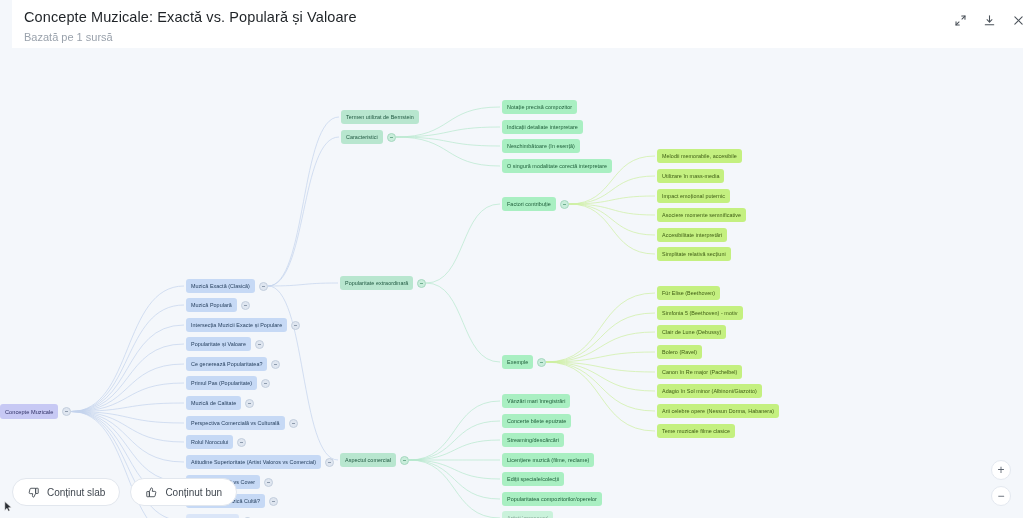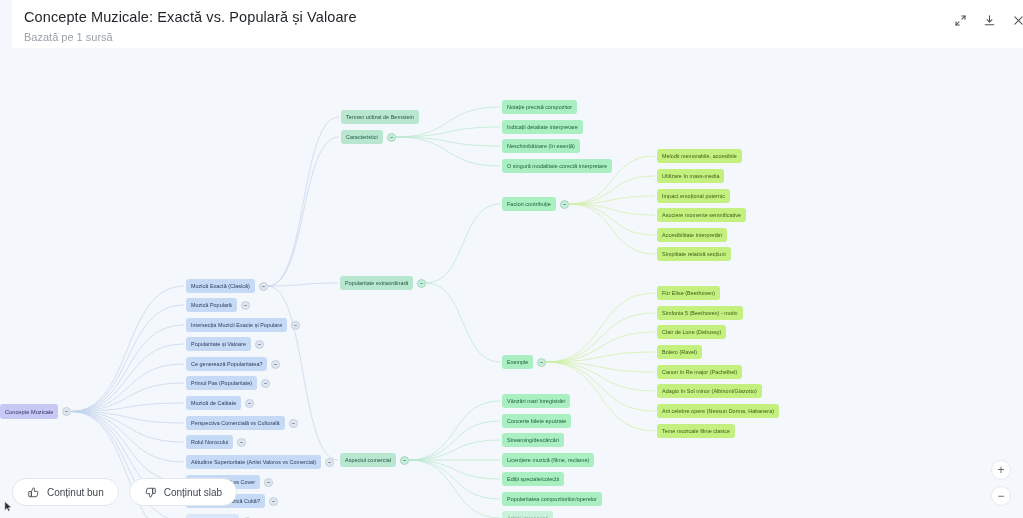--- a/index.html
+++ b/index.html
@@ -348,35 +348,35 @@
         <div class="toggle g" style="left: 400px; top: 407.5px;"></div>
         <div class="toggle g" style="left: 560px; top: 151.5px;"></div>
         <div class="toggle g" style="left: 537px; top: 309.5px;"></div>
       </div>
   </div>
 
   <div class="feedback">
     <button class="fb-btn">
       <span>
         <svg width="13" height="13" viewBox="0 0 16 16" fill="none" stroke="#414850" stroke-width="1.1" stroke-linejoin="round">
-          <path d="M5.4 6.8 L7.6 2.3 c1.2 0 1.9 .7 1.7 1.9 L9 6.6 h3.1 c.9 0 1.4 .7 1.2 1.5 l-1 4.2 c-.1 .6 -.6 .9 -1.2 .9 H5.4 z"></path>
-          <rect x="2.2" y="6.8" width="3.2" height="6.4" rx=".5"></rect>
+          <path d="M10.6 9.2 L8.4 13.7 c-1.2 0 -1.9 -.7 -1.7 -1.9 L7 9.4 H3.9 c-.9 0 -1.4 -.7 -1.2 -1.5 l1 -4.2 c.1 -.6 .6 -.9 1.2 -.9 h5.7 z"></path>
+          <rect x="10.6" y="2.8" width="3.2" height="6.4" rx=".5"></rect>
         </svg>
       </span>
-      <span>Conținut bun</span>
+      <span>Conținut slab</span>
     </button>
 
     <button class="fb-btn">
       <span>
         <svg width="13" height="13" viewBox="0 0 16 16" fill="none" stroke="#414850" stroke-width="1.1" stroke-linejoin="round">
-          <path d="M10.6 9.2 L8.4 13.7 c-1.2 0 -1.9 -.7 -1.7 -1.9 L7 9.4 H3.9 c-.9 0 -1.4 -.7 -1.2 -1.5 l1 -4.2 c.1 -.6 .6 -.9 1.2 -.9 h5.7 z"></path>
-          <rect x="10.6" y="2.8" width="3.2" height="6.4" rx=".5"></rect>
+          <path d="M5.4 6.8 L7.6 2.3 c1.2 0 1.9 .7 1.7 1.9 L9 6.6 h3.1 c.9 0 1.4 .7 1.2 1.5 l-1 4.2 c-.1 .6 -.6 .9 -1.2 .9 H5.4 z"></path>
+          <rect x="2.2" y="6.8" width="3.2" height="6.4" rx=".5"></rect>
         </svg>
       </span>
-      <span>Conținut slab</span>
+      <span>Conținut bun</span>
     </button>
   </div>
 
   <div class="zoomctl">
     <button class="zbtn">+</button>
     <button class="zbtn">−</button>
   </div>
 
   <div class="cursor-arrow">
     <svg width="9" height="11" viewBox="0 0 9 11">

